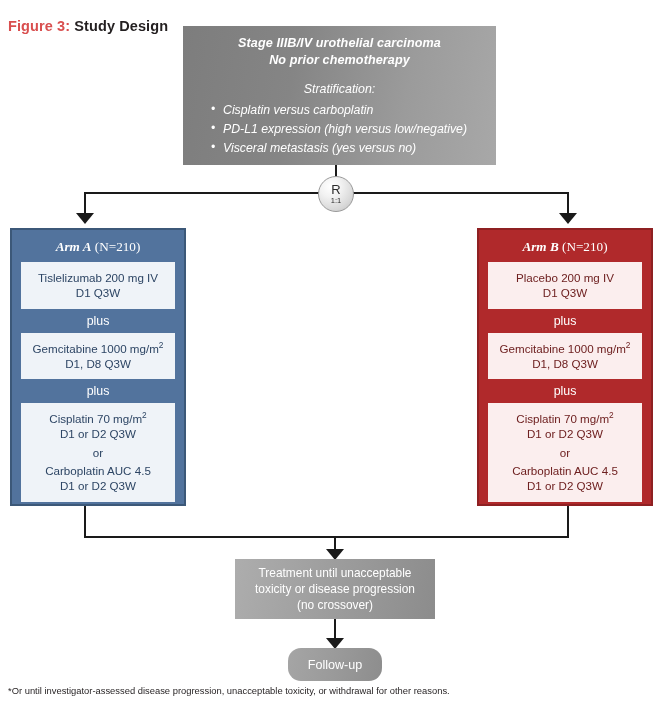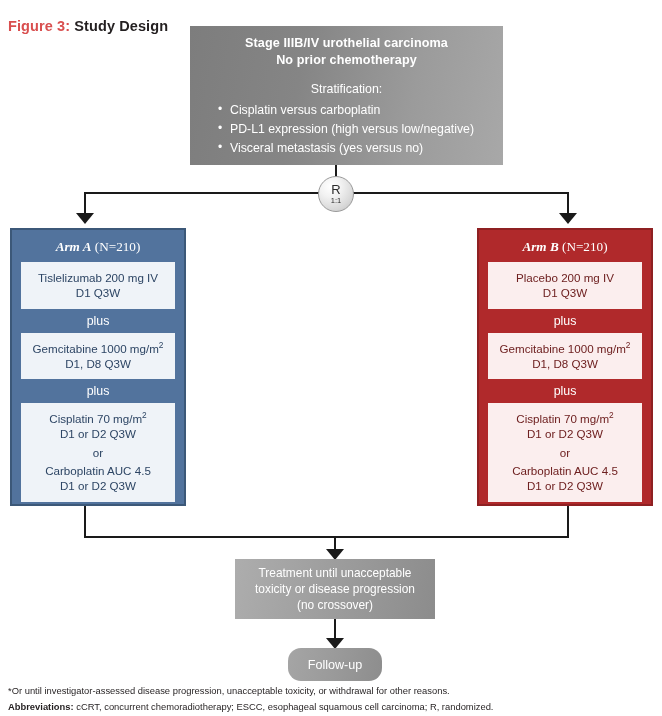--- a/index.html
+++ b/index.html
@@ -32,26 +32,27 @@
   
   .box {
     position: absolute;
     box-sizing: border-box;
     color: #ffffff;
     text-align: center;
   }
 
   
   #enrollment-box {
-    left: 190px;
+    left: 183px;
     top: 26px;
     width: 313px;
     height: 139px;
     background: linear-gradient(100deg, #7d7d7d 0%, #858585 35%, #9b9b9b 70%, #a8a8a8 100%);
     padding: 9px 10px 6px 10px;
+    font-style: italic;
   }
   #enrollment-title {
     font-size: 12.6px;
     font-weight: bold;
     line-height: 1.35;
     letter-spacing: .1px;
   }
   #strat-label {
     margin-top: 12px;
     font-size: 12.4px;
@@ -302,16 +303,13 @@
 
 <div class="line vline" style="left:334px; top:619px; height:22px;"></div>
 <div class="arrow-down" style="left:326px; top:638px;"></div>
 
 <div class="box" id="followup-box">
   <span>Follow-up</span>
 </div>
 
 <div id="footnotes">
   <div id="footnote-1">*Or until investigator-assessed disease progression, unacceptable toxicity, or withdrawal for other reasons.</div>
-  <div id="footnote-2">
-    <b>Abbreviations:</b><span> cCRT, concurrent chemoradiotherapy; ESCC, esophageal squamous cell carcinoma; R, randomized.</span>
-  </div>
 </div>
 
 </body></html>

